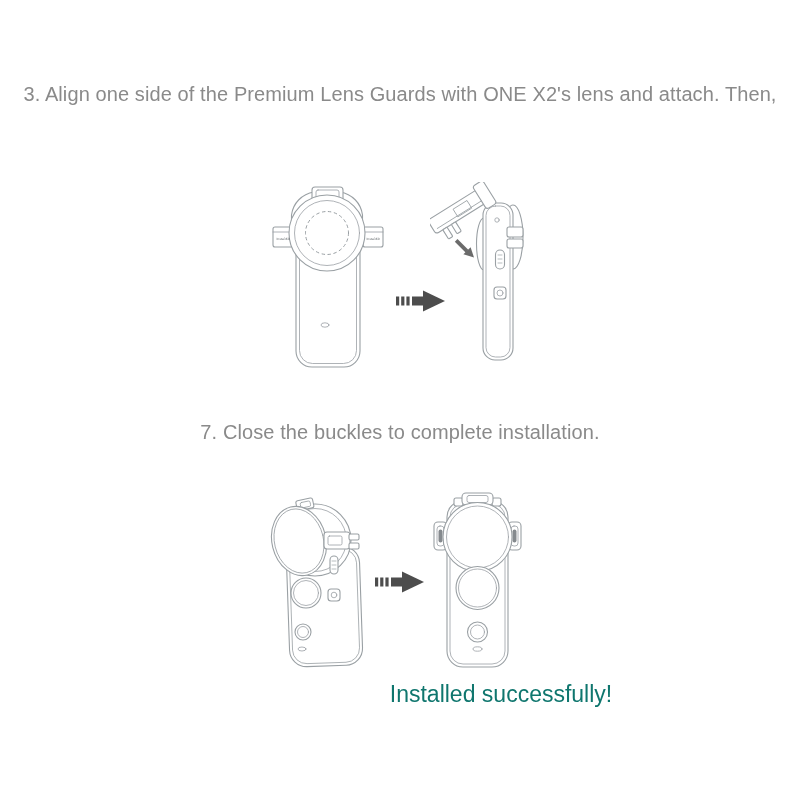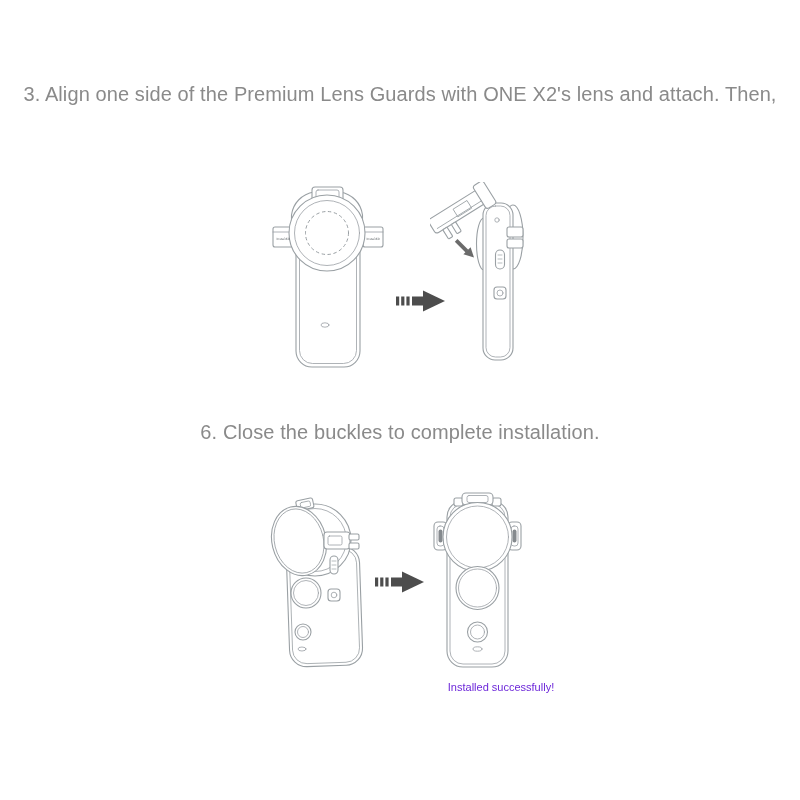--- a/index.html
+++ b/index.html
@@ -10,21 +10,21 @@
   .step-heading{
     position:absolute;left:0;width:800px;text-align:center;
     font-size:20px;line-height:29px;color:#8a8a8a;letter-spacing:0.1px;
   }
   .step-heading span{display:block;}
   #step3-heading{top:80px;}
   #step4-heading{top:418px;}
   .fig-svg{position:absolute;}
   .caption{
     position:absolute;top:681px;left:501px;transform:translateX(-50%);
-    font-size:11px;color:#6d28d9;white-space:nowrap;
+    font-size:23px;color:#0f766e;white-space:nowrap;
   }
   .lineart{stroke:#9aa0a4;stroke-width:1.1;fill:#ffffff;stroke-linejoin:round;stroke-linecap:round;}
   .thin{stroke-width:0.8;fill:none;}
   .tabtext{font-size:3px;fill:#5f6568;font-family:"DejaVu Sans",sans-serif;}
 </style>
 </head>
 <body>
 
 <div class="canvas">
 
@@ -99,21 +99,21 @@
       </g>
     </g>
 
     <g fill="#6b6b6b" stroke="none" aria-label="small-arrow-down-right">
       <path d="M27.5,57 L38.5,68 L35.8,70.7 L24.8,59.7 Z"></path>
       <polygon points="44,75.5 33.4,72.3 40.6,65.2"></polygon>
     </g>
   </svg>
 
   <div class="step-heading" id="step4-heading">
-    <span>6. Close the buckles to complete installation.</span>
+    <span>7. Close the buckles to complete installation.</span>
   </div>
 
   <svg class="fig-svg" style="left:268px;top:485px;width:100px;height:190px" viewBox="0 0 100 190" role="img" aria-label="one-x2-three-quarter-view-closing-side-buckle">
     <g class="lineart">
 
       <g transform="rotate(-2 56 120)">
         <rect x="20" y="62" width="73" height="119" rx="17"></rect>
         <rect class="thin" x="23" y="65" width="67" height="113" rx="14"></rect>
       </g>
 

